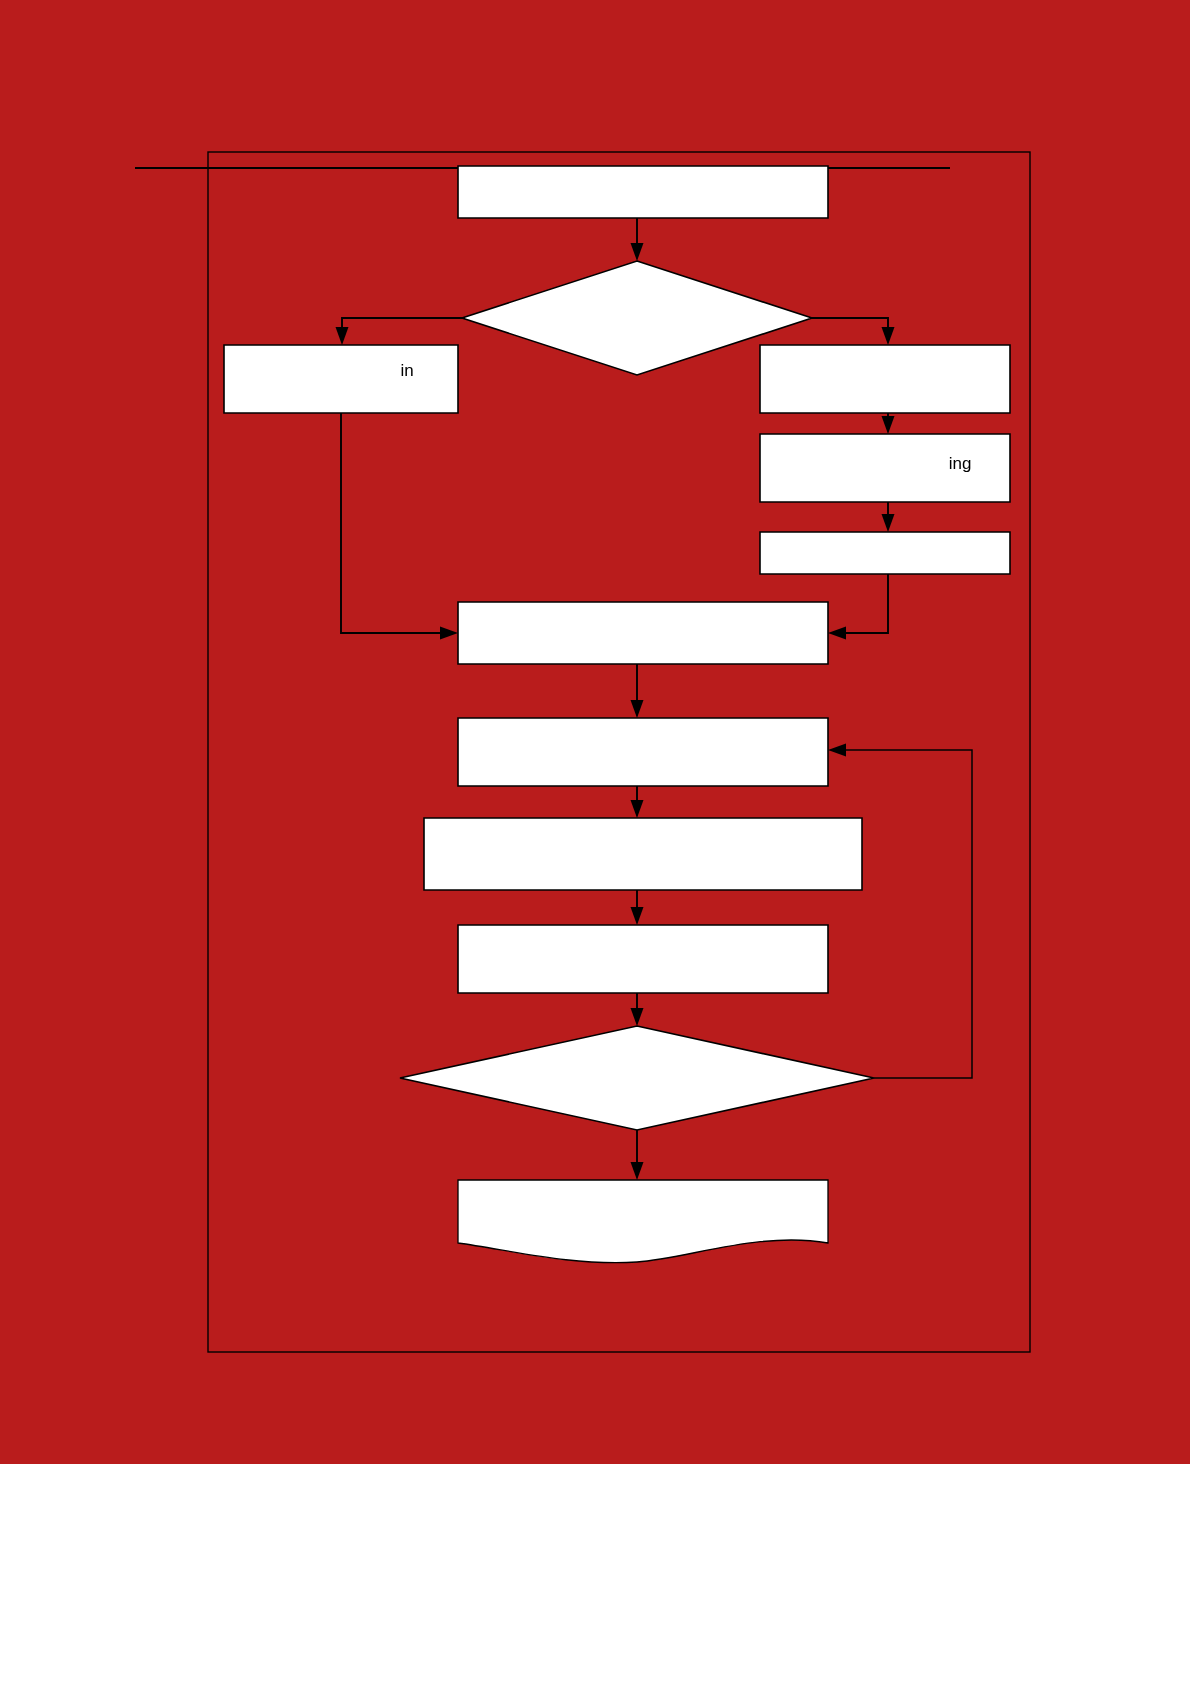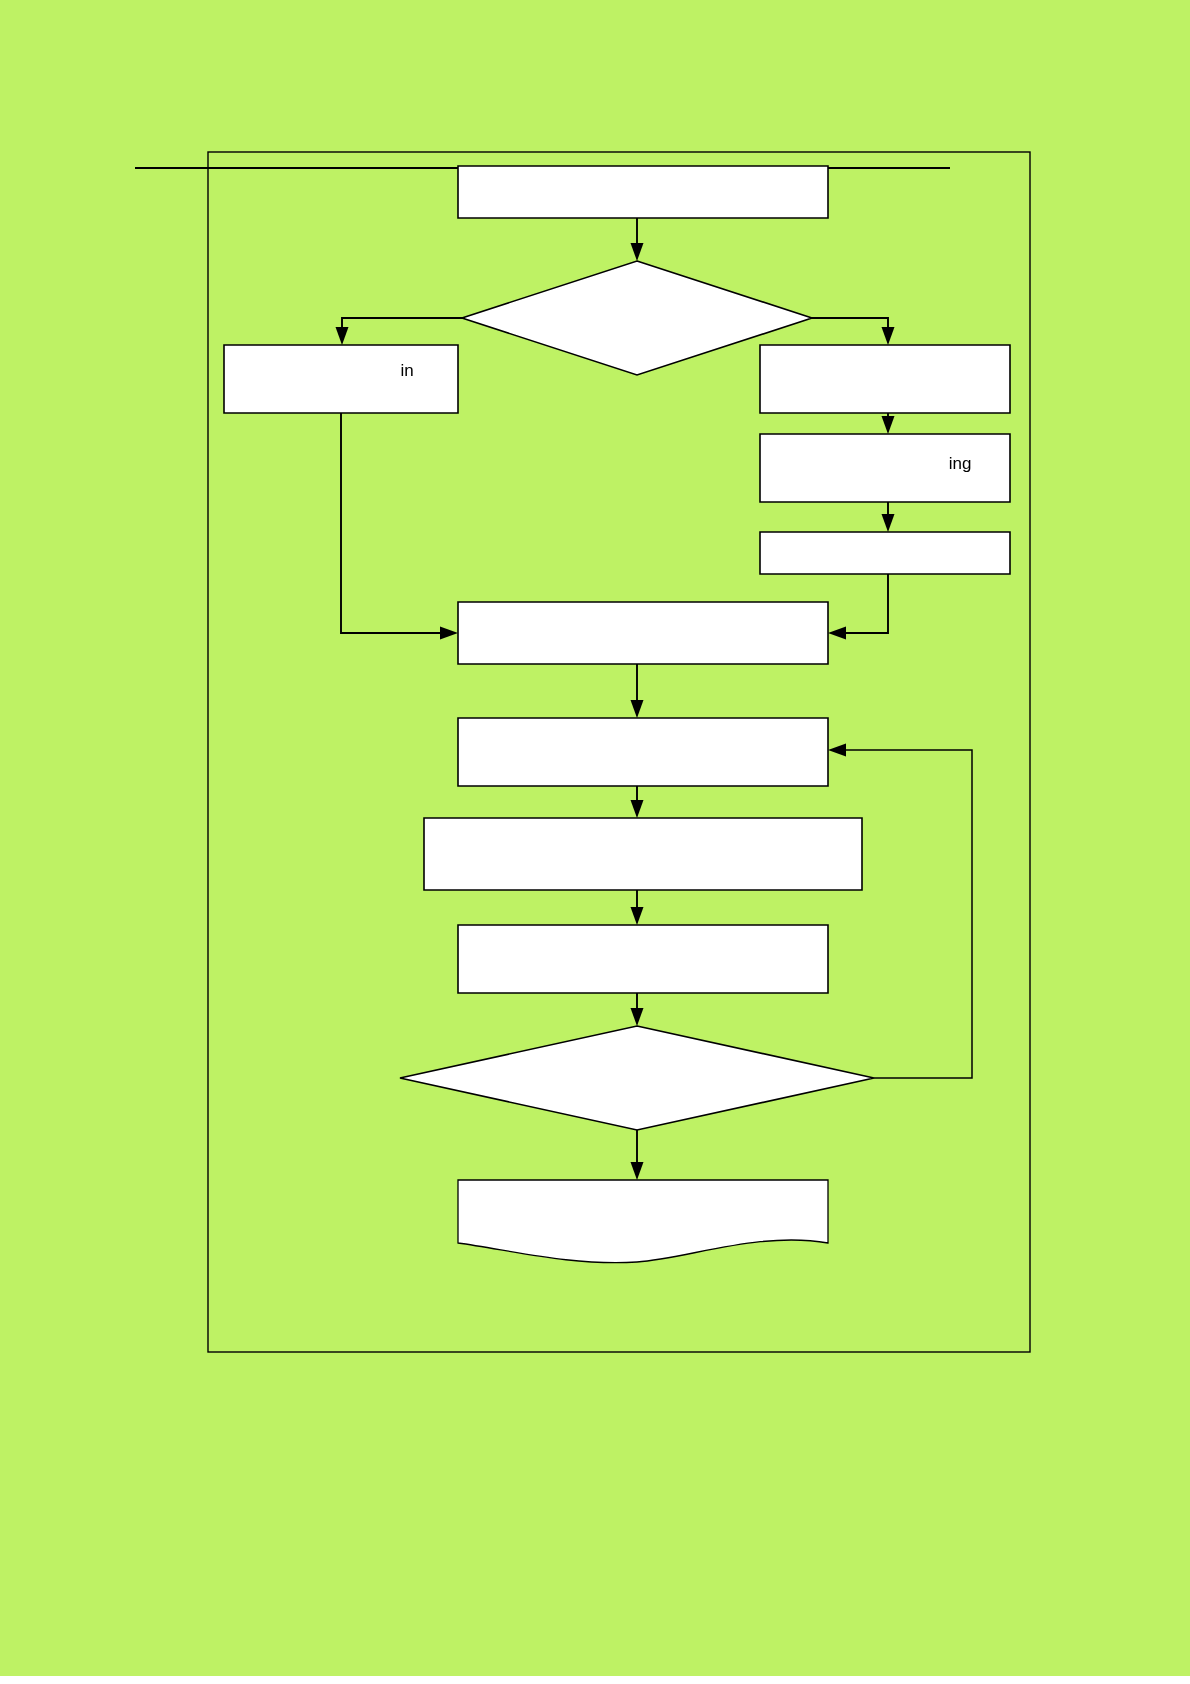--- a/index.html
+++ b/index.html
@@ -8,22 +8,22 @@
     padding: 0;
     background: #ffffff;
   }
   body {
     font-family: "Liberation Sans", sans-serif;
     -webkit-font-smoothing: antialiased;
   }
   #page {
     position: relative;
     width: 1190px;
-    height: 1676px;
-    background: #bef264;
+    height: 1464px;
+    background: #b91c1c;
     overflow: hidden;
   }
   #diagram-svg {
     position: absolute;
     left: 0;
     top: 0;
     width: 1190px;
     height: 1684px;
     display: block;
   }

